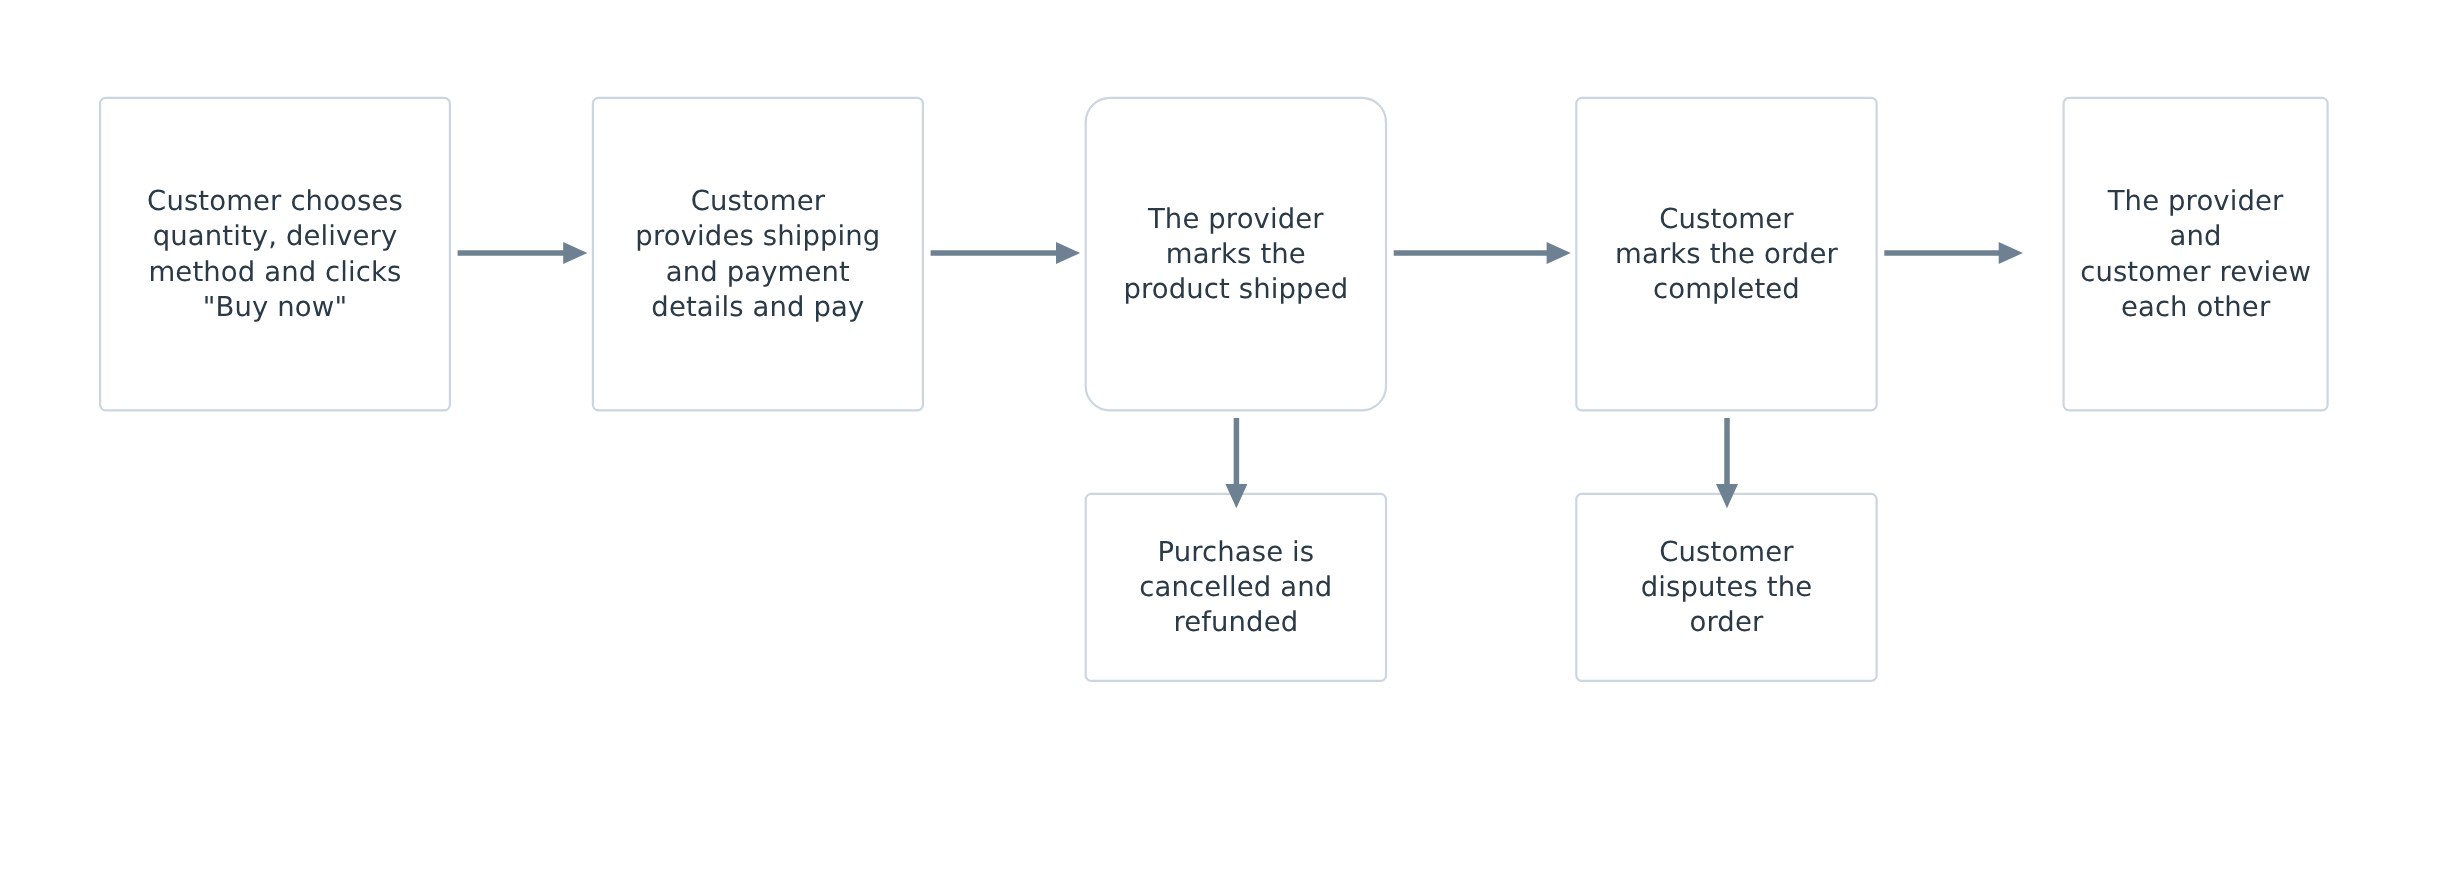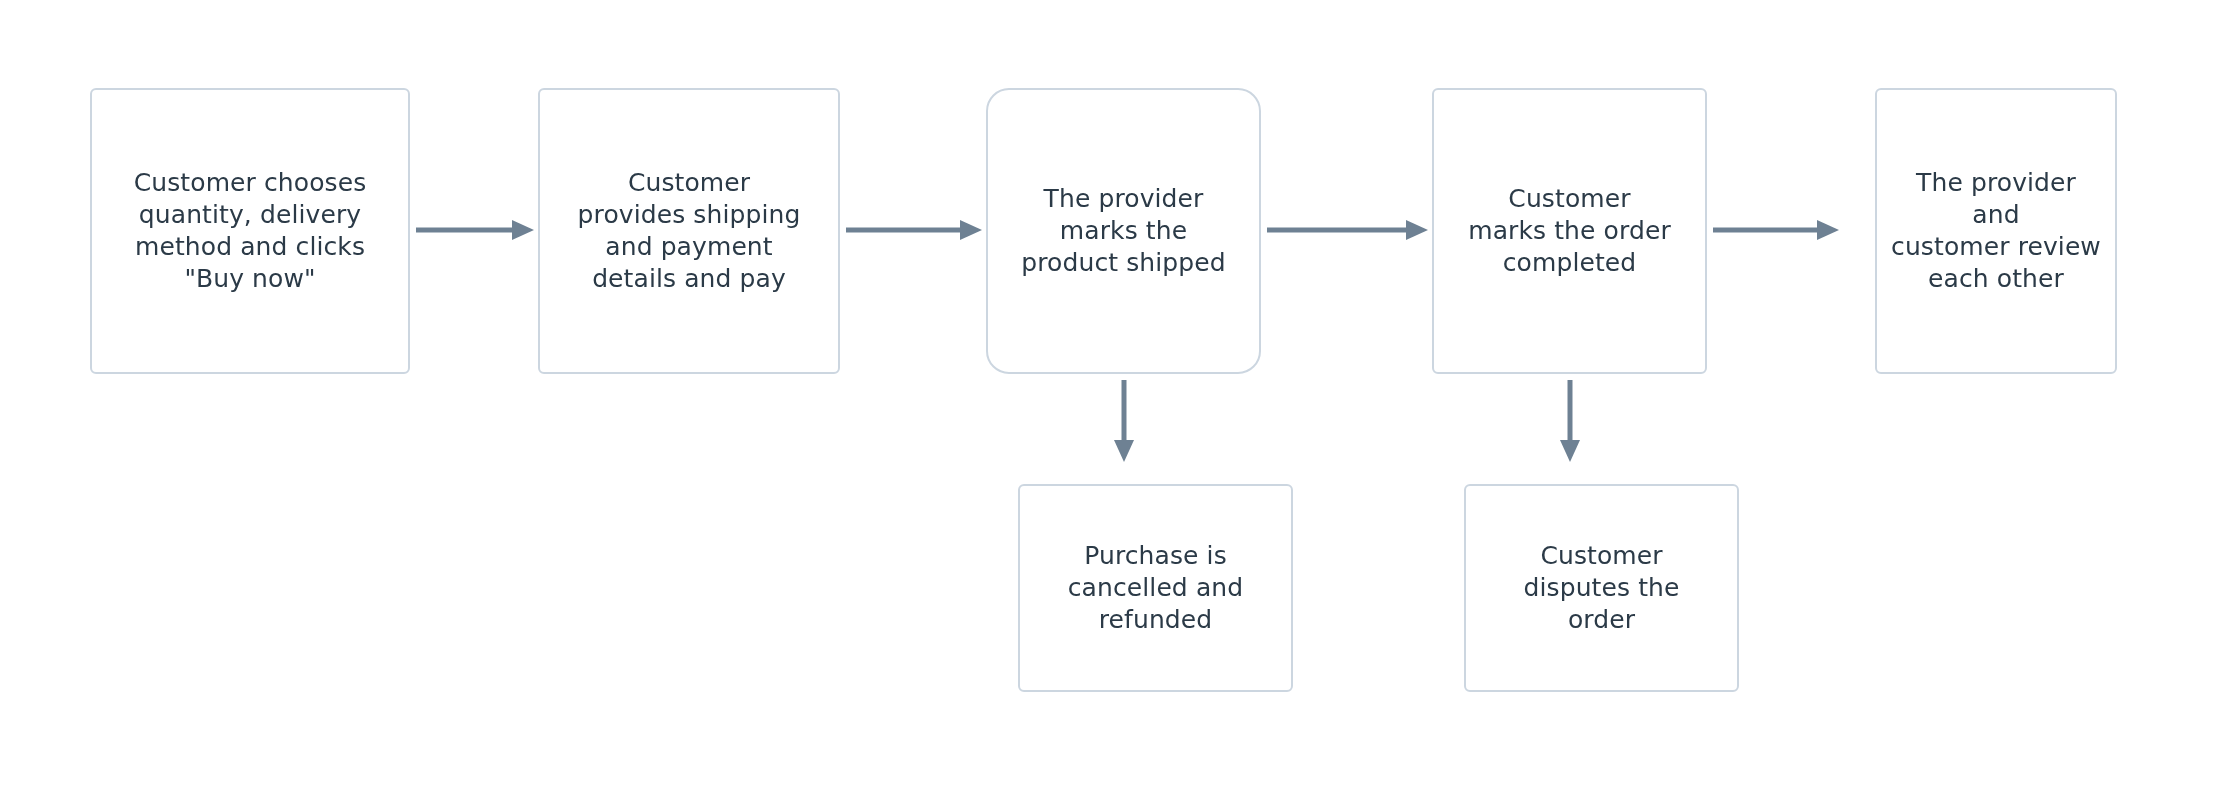--- a/index.html
+++ b/index.html
@@ -43,21 +43,21 @@
   
   .row-top { top: 88px; height: 286px; }
 
   #node-choose   { left: 90px;   width: 320px; }
   #node-pay      { left: 538px;  width: 302px; }
   #node-shipped  { left: 986px;  width: 275px; border-radius: 23px; }
   #node-complete { left: 1432px; width: 275px; }
   #node-review   { left: 1843px; width: 242px; margin-left: 32px; }
 
   
-  .row-bottom { top: 484px; height: 208px; margin-left: 32px; }
+  .row-bottom { top: 448px; height: 172px; }
 
   #node-refund  { left: 986px;  width: 275px; }
   #node-dispute { left: 1432px; width: 275px; }
 
   
   .connector {
     position: absolute;
     overflow: visible;
   }
   .conn-line {

